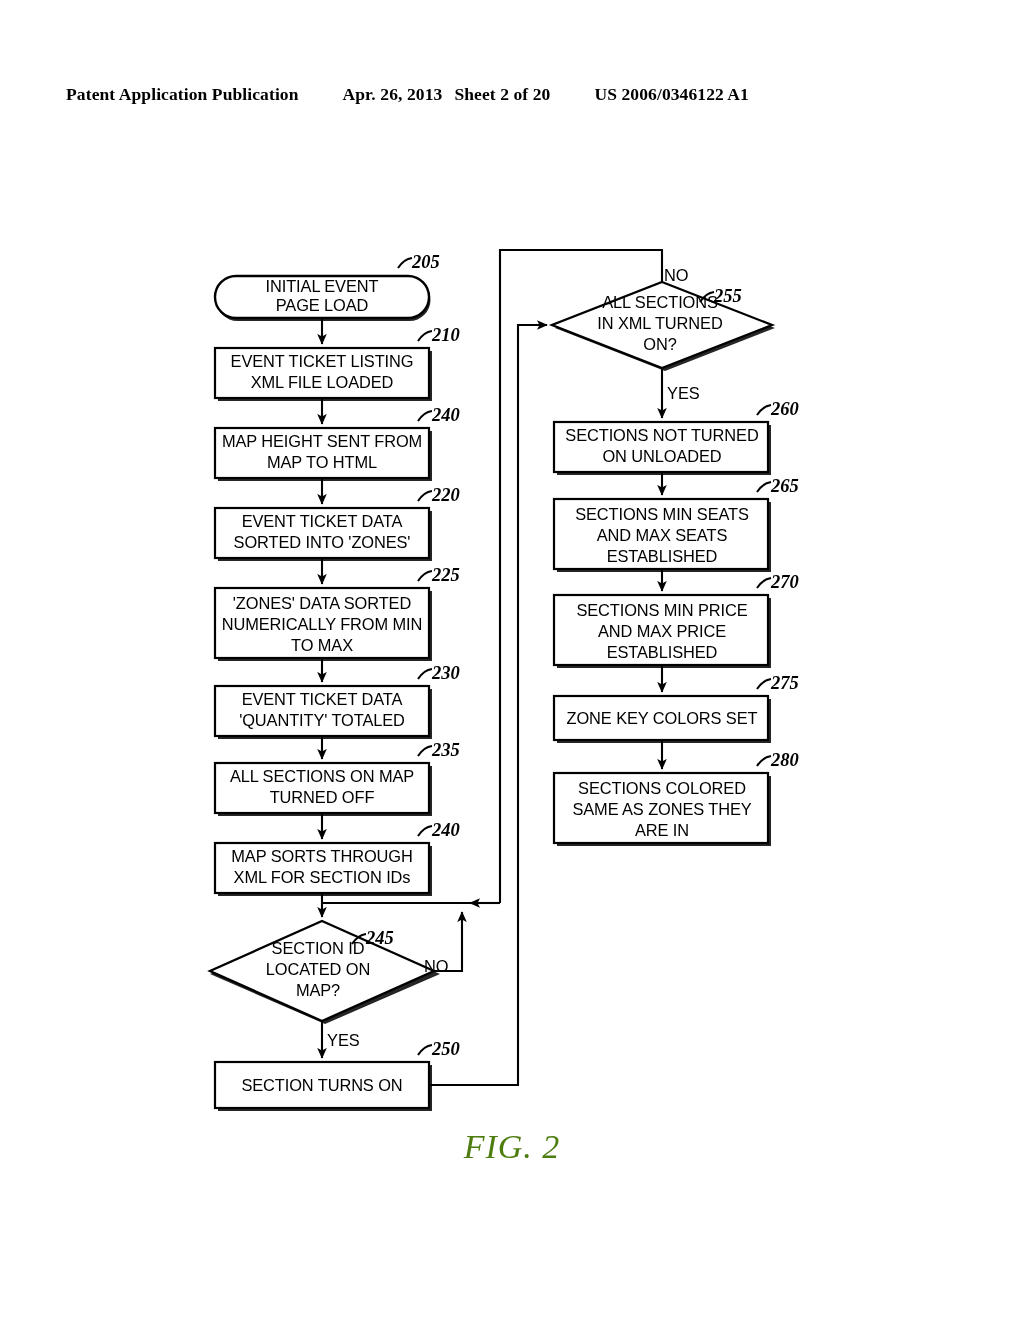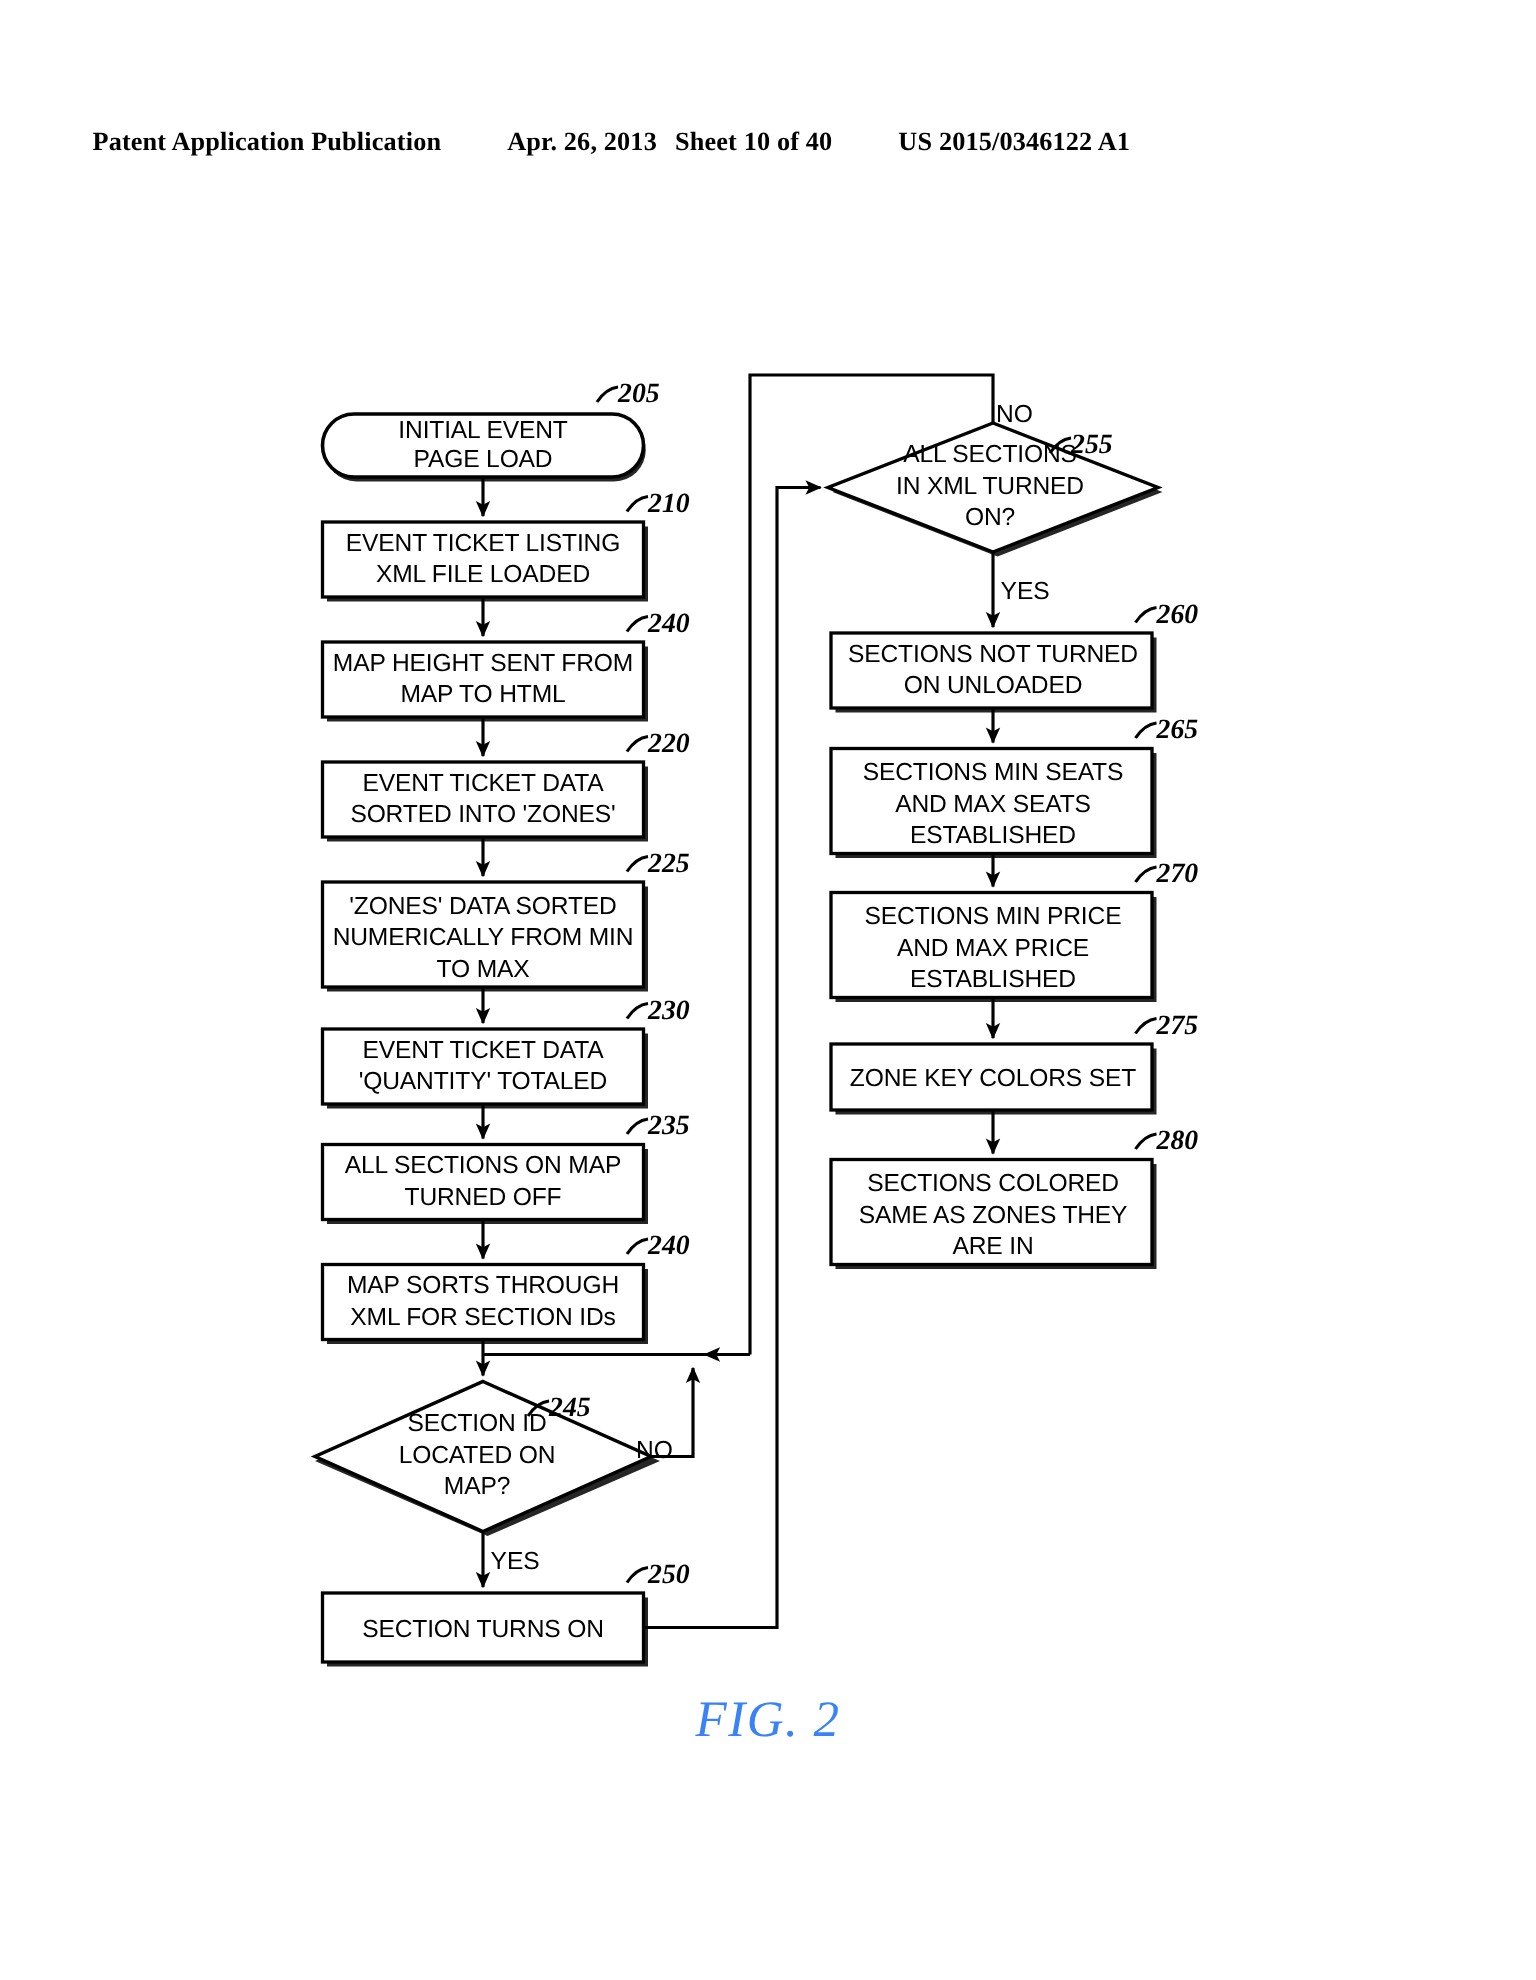--- a/index.html
+++ b/index.html
@@ -76,31 +76,31 @@
   .fig-caption {
     position: absolute;
     left: 0;
     top: 1128px;
     width: 1024px;
     text-align: center;
     font-family: "Liberation Serif", serif;
     font-style: italic;
     font-size: 34px;
     letter-spacing: 1px;
-    color: #3b82f6;
+    color: #4d7c0f;
   }
 </style>
 </head>
 <body>
 
 <div class="page-header">
   <span class="hdr-pub">Patent Application Publication</span>
   <span class="hdr-date">Apr. 26, 2013</span>
-  <span class="hdr-sheet">Sheet 10 of 40</span>
-  <span class="hdr-num">US 2015/0346122 A1</span>
+  <span class="hdr-sheet">Sheet 2 of 20</span>
+  <span class="hdr-num">US 2006/0346122 A1</span>
 </div>
 
 <div id="figure">
 <svg viewBox="0 0 1024 1320" xmlns="http://www.w3.org/2000/svg">
 
   <defs>
     <marker id="ah" viewBox="0 0 10 10" refX="9.2" refY="5" markerWidth="5.2" markerHeight="5.2" orient="auto-start-reverse">
       <path d="M 0 0.6 L 10 5 L 0 9.4 L 2.3 5 Z" fill="#000"></path>
     </marker>
   </defs>

